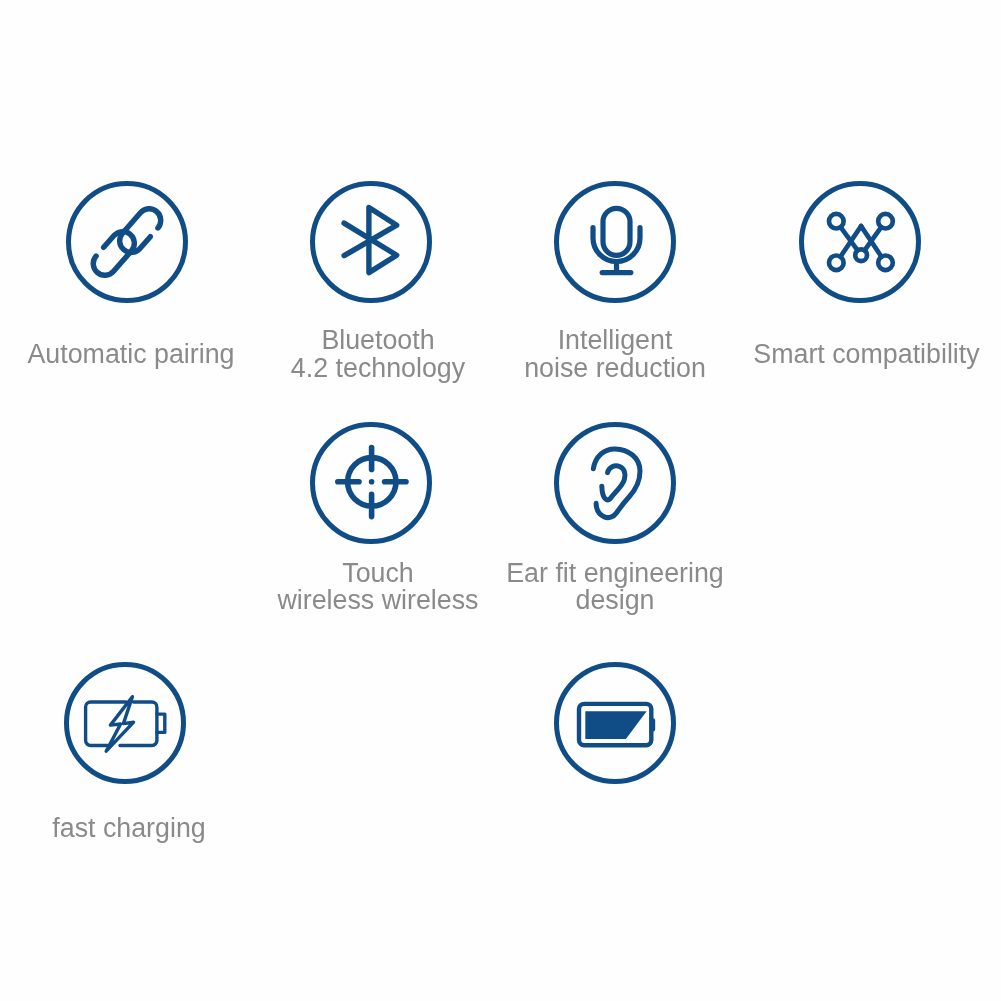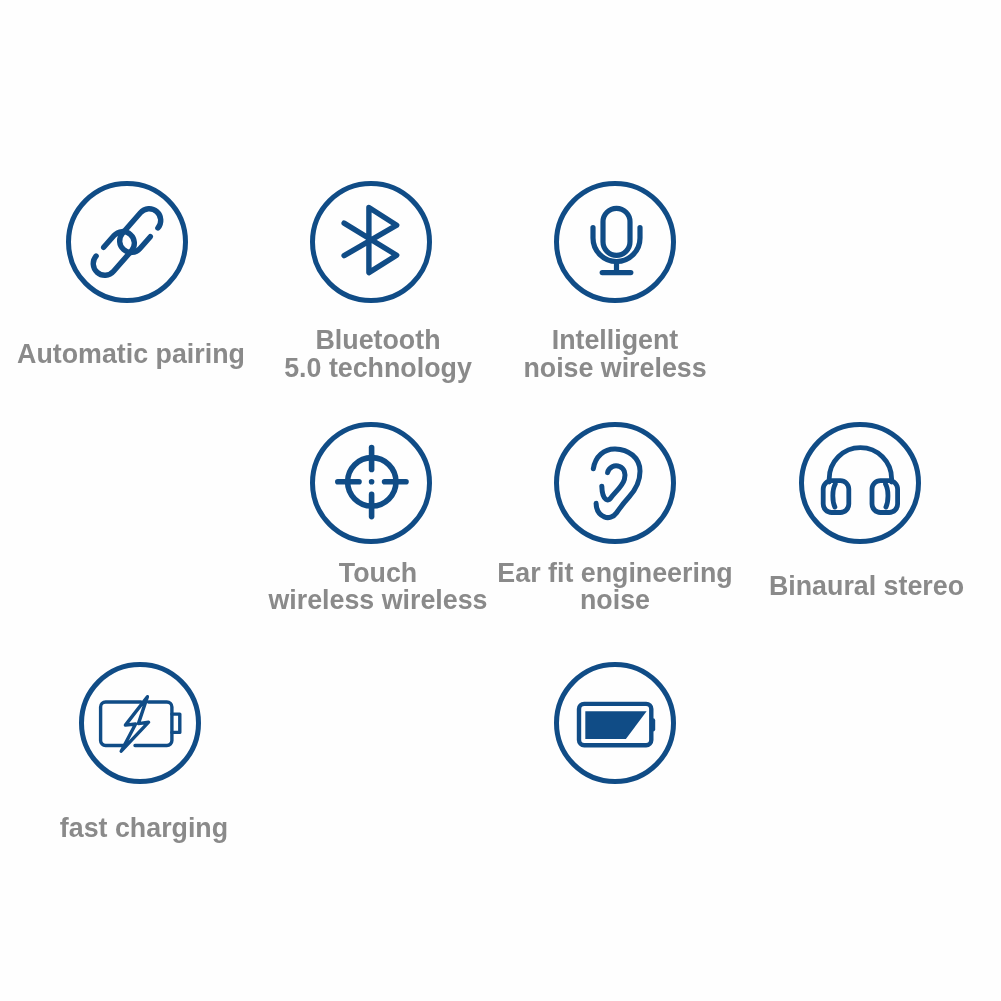--- a/index.html
+++ b/index.html
@@ -1,18 +1,18 @@
 <!DOCTYPE html>
 <html><head>
 <meta charset="utf-8">
 <style>
   html,body{margin:0;padding:0;background:#fefefe;}
   body{width:1001px;height:1001px;font-family:"Liberation Sans",sans-serif;
        -webkit-font-smoothing:antialiased;overflow:hidden;}
-  #grid{position:absolute;left:0;top:0;width:1001px;height:1001px;font-weight:bold;}
+  #grid{position:absolute;left:0;top:0;width:1001px;height:1001px;}
   .cell{position:absolute;width:244px;}
   .circle{position:absolute;left:50%;margin-left:-61px;top:0;width:122px;height:122px;}
   .circle svg{display:block;width:122px;height:122px;overflow:visible;}
   .label{position:absolute;left:-28px;width:300px;text-align:center;color:#8a8a8a;
          font-size:26.8px;line-height:27.5px;white-space:pre-line;letter-spacing:0px;}
 </style>
 </head>
 <body>
 
 <div id="grid">
@@ -35,36 +35,55 @@
     <div class="cell" style="left: 249px; top: 181px; height: 240px;">
       <div class="circle">
         <svg viewBox="0 0 122 122" xmlns="http://www.w3.org/2000/svg">
           <circle cx="61" cy="61" r="58.5" fill="none" stroke="#104c86" stroke-width="5"></circle>
 <g fill="none" stroke="#104c86" stroke-width="5.4" stroke-linecap="round" stroke-linejoin="round">
  <path d="M34.1 42.1 L86.7 74.2 L58.9 91.6 L58.9 26.4 L86.7 44.2 L34.1 74.7"></path>
 </g>
         </svg>
       </div>
       <div class="label" style="left: -21px; top: 146px;">Bluetooth
-5.0 technology</div>
+4.2 technology</div>
     </div>
     <div class="cell" style="left: 493px; top: 181px; height: 240px;">
       <div class="circle">
         <svg viewBox="0 0 122 122" xmlns="http://www.w3.org/2000/svg">
           <circle cx="61" cy="61" r="58.5" fill="none" stroke="#104c86" stroke-width="5"></circle>
 <g fill="none" stroke="#104c86" stroke-width="5.2" stroke-linecap="round" stroke-linejoin="round">
   <rect x="49.0" y="27.3" width="27.0" height="47.0" rx="13.5"></rect>
   <path d="M39.0 46.5 L39.0 57.0 a23.5 23.5 0 0 0 47 0 L86.0 46.5"></path>
   <path d="M62.5 81.0 L62.5 90.7"></path>
   <path d="M48.2 91.6 L76.8 91.6"></path>
 </g>
         </svg>
       </div>
       <div class="label" style="left: -28px; top: 146px;">Intelligent
-noise wireless</div>
+noise reduction</div>
+    </div>
+    <div class="cell" style="left: 737.5px; top: 181px; height: 240px;">
+      <div class="circle">
+        <svg viewBox="0 0 122 122" xmlns="http://www.w3.org/2000/svg">
+          <circle cx="61" cy="61" r="58.5" fill="none" stroke="#104c86" stroke-width="5"></circle>
+<g fill="none" stroke="#104c86" stroke-width="4.7" stroke-linecap="round" stroke-linejoin="round">
+  <path d="M 41.60 46.10 L 58.62 69.43"></path>
+  <path d="M 82.24 46.13 L 65.54 69.41"></path>
+  <path d="M 41.39 75.75 L 62.10 45.10"></path>
+  <path d="M 82.46 75.72 L 62.10 45.10"></path>
+  <circle cx="37.3" cy="40.2" r="7.3"></circle>
+  <circle cx="86.5" cy="40.2" r="7.3"></circle>
+  <circle cx="37.3" cy="81.8" r="7.3"></circle>
+  <circle cx="86.5" cy="81.8" r="7.3"></circle>
+  <circle cx="62.1" cy="74.2" r="5.9"></circle>
+</g>
+        </svg>
+      </div>
+      <div class="label" style="left: -21px; top: 159.75px;">Smart compatibility</div>
     </div>
     <div class="cell" style="left: 249px; top: 421.5px; height: 240px;">
       <div class="circle">
         <svg viewBox="0 0 122 122" xmlns="http://www.w3.org/2000/svg">
           <circle cx="61" cy="61" r="58.5" fill="none" stroke="#104c86" stroke-width="5"></circle>
 <g fill="none" stroke="#104c86" stroke-width="5.6" stroke-linecap="round" stroke-linejoin="round">
   <circle cx="61.8" cy="59.8" r="24.2"></circle>
   <path d="M61.6 25.6 L61.6 47.4"></path>
   <path d="M61.6 72.4 L61.6 94.6"></path>
   <path d="M27.8 59.8 L49.0 59.8"></path>
@@ -91,38 +110,23 @@
   <path d="M53.6 50.6
       C 54.6 45.0 60.8 42.4 65.6 44.5
       C 70.2 46.5 72.0 51.4 70.4 57.3
       C 68.5 64.3 61.0 70.0 56.3 76.4
       C 55.3 77.8 53.4 78.4 51.8 77.3
       C 49.4 75.6 48.0 70.5 47.8 64.2"></path>
 </g>
         </svg>
       </div>
       <div class="label" style="left: -28px; top: 138px;">Ear fit engineering
-noise</div>
+design</div>
     </div>
-    <div class="cell" style="left: 737.5px; top: 421.5px; height: 240px;">
-      <div class="circle">
-        <svg viewBox="0 0 122 122" xmlns="http://www.w3.org/2000/svg">
-          <circle cx="61" cy="61" r="58.5" fill="none" stroke="#104c86" stroke-width="5"></circle>
-<g fill="none" stroke="#104c86" stroke-width="4.8" stroke-linecap="round" stroke-linejoin="round">
-  <path d="M30.2 60.0 L30.2 56.8 a31.2 31.2 0 0 1 62.4 0 L92.6 60.0"></path>
-  <rect x="24.2" y="58.7" width="25.6" height="31.8" rx="8.4"></rect>
-  <rect x="73.0" y="58.7" width="25.6" height="31.8" rx="8.4"></rect>
-  <path d="M36.3 62.0 C 33.1 67.5 33.1 79.3 35.9 85.1"></path>
-  <path d="M86.5 62.0 C 89.7 67.5 89.7 79.3 86.9 85.1"></path>
-</g>
-        </svg>
-      </div>
-      <div class="label" style="left: -21px; top: 151.75px;">Binaural stereo</div>
-    </div>
-    <div class="cell" style="left: 18px; top: 661.5px; height: 240px;">
+    <div class="cell" style="left: 3px; top: 661.5px; height: 240px;">
       <div class="circle">
         <svg viewBox="0 0 122 122" xmlns="http://www.w3.org/2000/svg">
           <circle cx="61" cy="61" r="58.5" fill="none" stroke="#104c86" stroke-width="5"></circle>
 <g fill="none" stroke="#104c86" stroke-width="3.4" stroke-linecap="round" stroke-linejoin="round">
   <path d="M62.0 40.0 L26.6 40.0 a5.0 5.0 0 0 0 -5.0 5.0 L21.6 78.5 a5.0 5.0 0 0 0 5.0 5.0 L45.0 83.5"></path>
   <path d="M69.5 40.0 L87.9 40.0 a5.0 5.0 0 0 1 5.0 5.0 L92.9 78.5 a5.0 5.0 0 0 1 -5.0 5.0 L56.0 83.5"></path>
   <path d="M92.9 52.1 L100.8 52.1 L100.8 70.4 L92.9 70.4"></path>
   <path d="M68.4 34.7 L46.4 63.1 L56.6 62.0 L42.2 89.2 L69.6 60.2 L59.4 61.6 Z"></path>
 </g>
         </svg>

